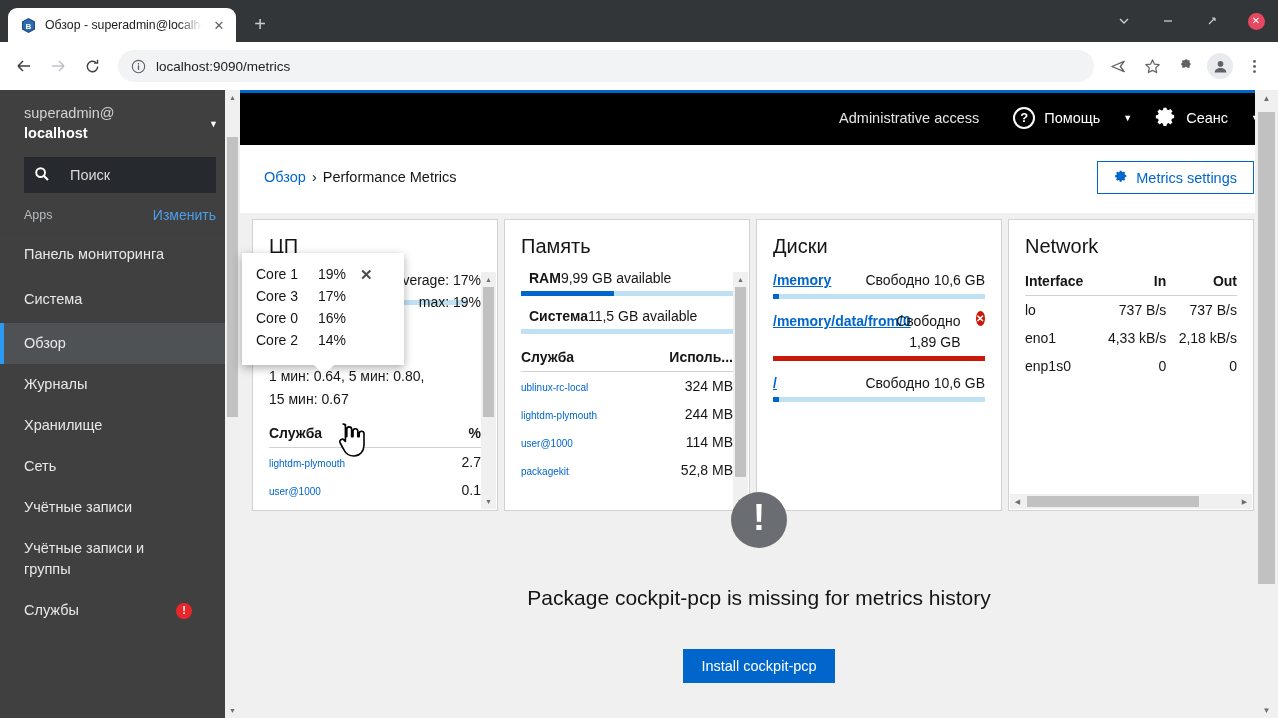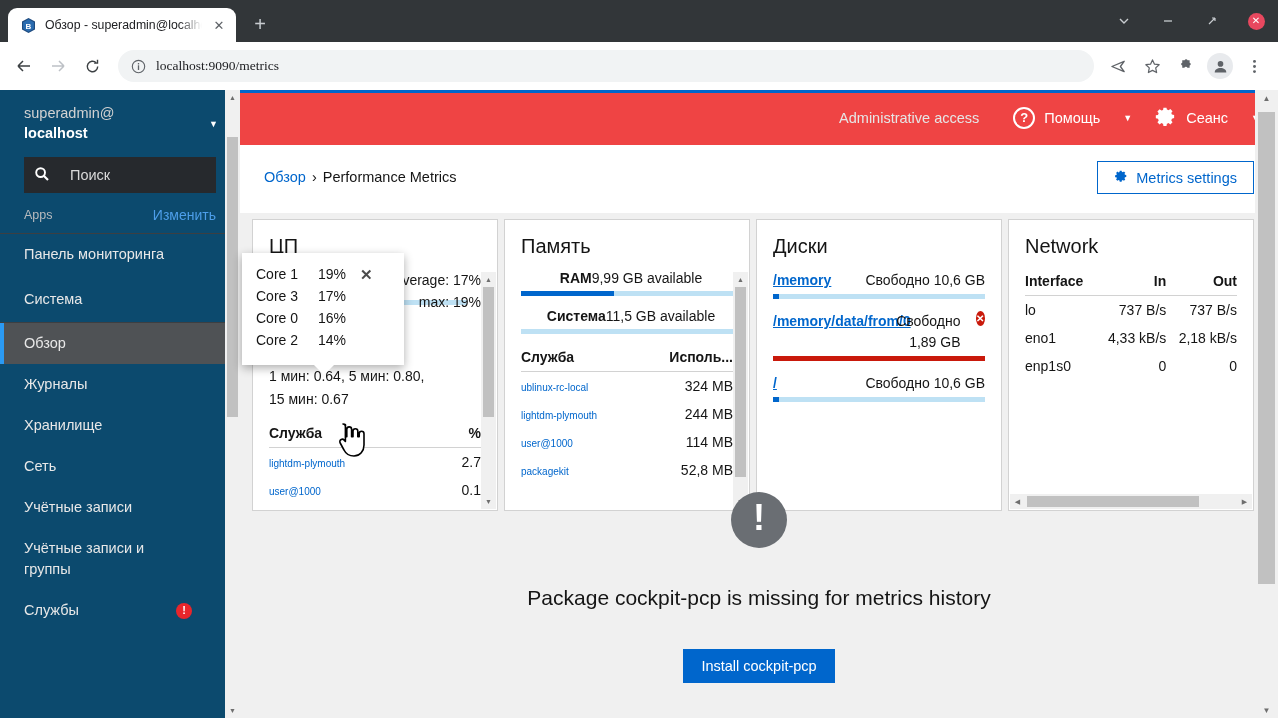--- a/index.html
+++ b/index.html
@@ -73,21 +73,20 @@
     display: flex; align-items: center; justify-content: center;
     color: #3c4043; font-size: 16px; flex: 0 0 32px;
   }
   .nav-btn.disabled { color: #bdc1c6; }
   .omnibox {
     flex: 1 1 auto; height: 32px;
     background: #f1f3f4; border-radius: 16px;
     display: flex; align-items: center;
     margin: 0 6px 0 8px; padding: 9px 12px;
     gap: 10px;
-    font-family: Liberation Serif, serif;
   }
   .omnibox-icon {
     width: 16px; height: 16px; flex: 0 0 16px;
     display: flex; align-items: center; justify-content: center;
     color: #5f6368;
   }
   .omnibox-url { font-size: 13.5px; color: #202124; }
   .tb-icon {
     width: 32px; height: 32px; flex: 0 0 32px;
     display: flex; align-items: center; justify-content: center;
@@ -108,21 +107,21 @@
     overflow: hidden;
   }
   .app-topborder {
     position: absolute; left: 240px; top: 0; right: 0; height: 3px;
     background: #0066cc; z-index: 5;
   }
 
   
   .sidebar {
     width: 240px; flex: 0 0 240px;
-    background: #0c4a6e;
+    background: #404040;
     color: #f0f0f0;
     position: relative;
     overflow: hidden;
   }
   .sb-host {
     padding: 14px 16px 10px 24px;
     display: flex; align-items: center; justify-content: space-between;
   }
   .sb-host-text { line-height: 1.35; }
   .sb-host-user { font-size: 14.5px; color: #d2d2d2; }
@@ -187,21 +186,21 @@
 
   
   .content {
     flex: 1 1 auto;
     position: relative;
     background: #151515;
     overflow: hidden;
   }
   .cockpit-topbar {
     height: 55px;
-    background: #ef4444;
+    background: #000000;
     display: flex; align-items: center; justify-content: flex-end;
     padding-right: 18px; gap: 0;
   }
   .ct-admin {
     font-size: 14.5px; color: #e6e6e6; margin-right: 34px;
   }
   .ct-menu {
     display: flex; align-items: center; gap: 9px;
     color: #fff; font-size: 14.5px;
     margin-right: 22px;
@@ -251,21 +250,21 @@
     padding: 14px 16px 0 16px;
     height: 100%;
     overflow: hidden;
   }
   .card-title {
     font-size: 20px; color: #151515; font-weight: normal;
     margin-bottom: 12px;
     line-height: 1.2;
   }
   .row-2col {
-    display: flex; align-items: baseline; justify-content: center;
+    display: flex; align-items: baseline; justify-content: flex-start;
     font-size: 14px;
     padding-left: 8px;
   }
   .lbl-bold { font-weight: bold; color: #151515; font-size: 14px; }
   .muted { color: #151515; font-size: 14px; }
   .bar-track {
     height: 5px; background: #bee1f4; margin: 5px 0 12px 0; width: 100%;
   }
   .bar-fill { height: 5px; background: #06c; }
   .bar-fill.danger { background: #c9190b; }

